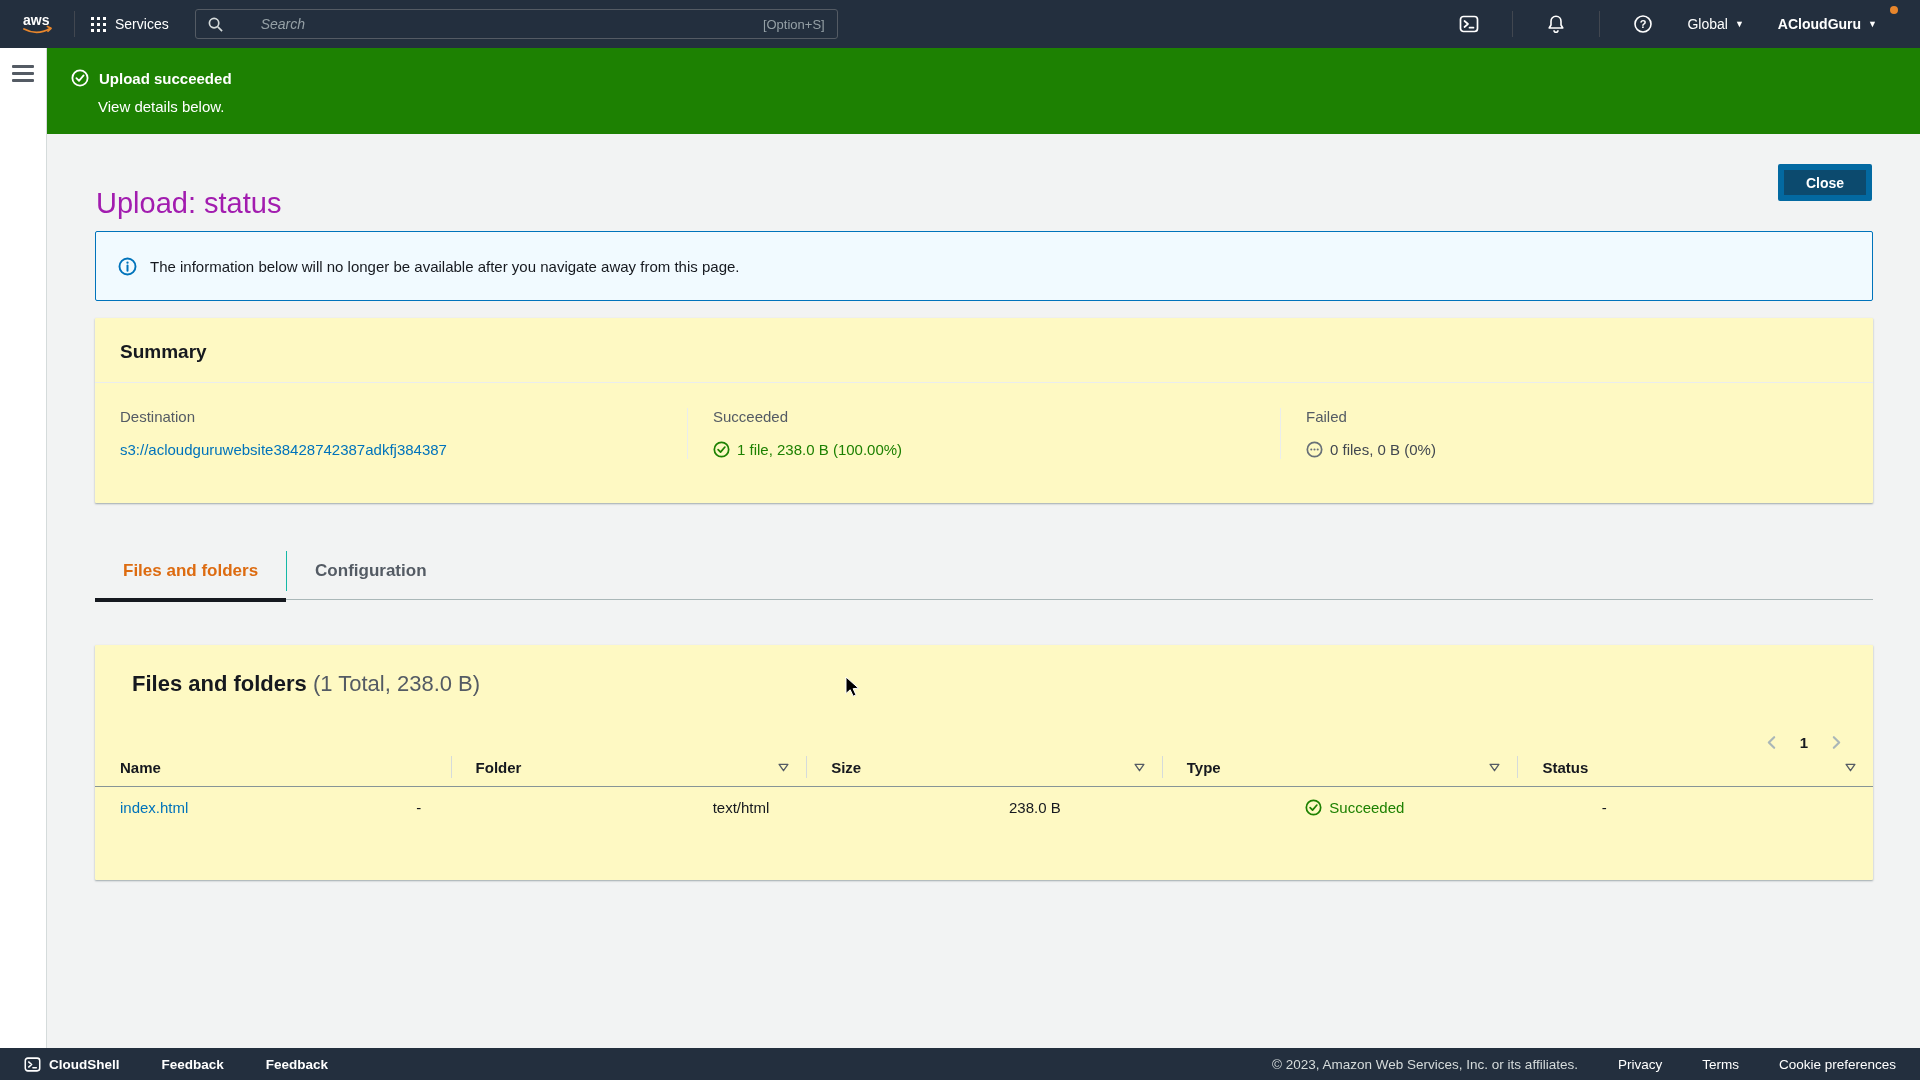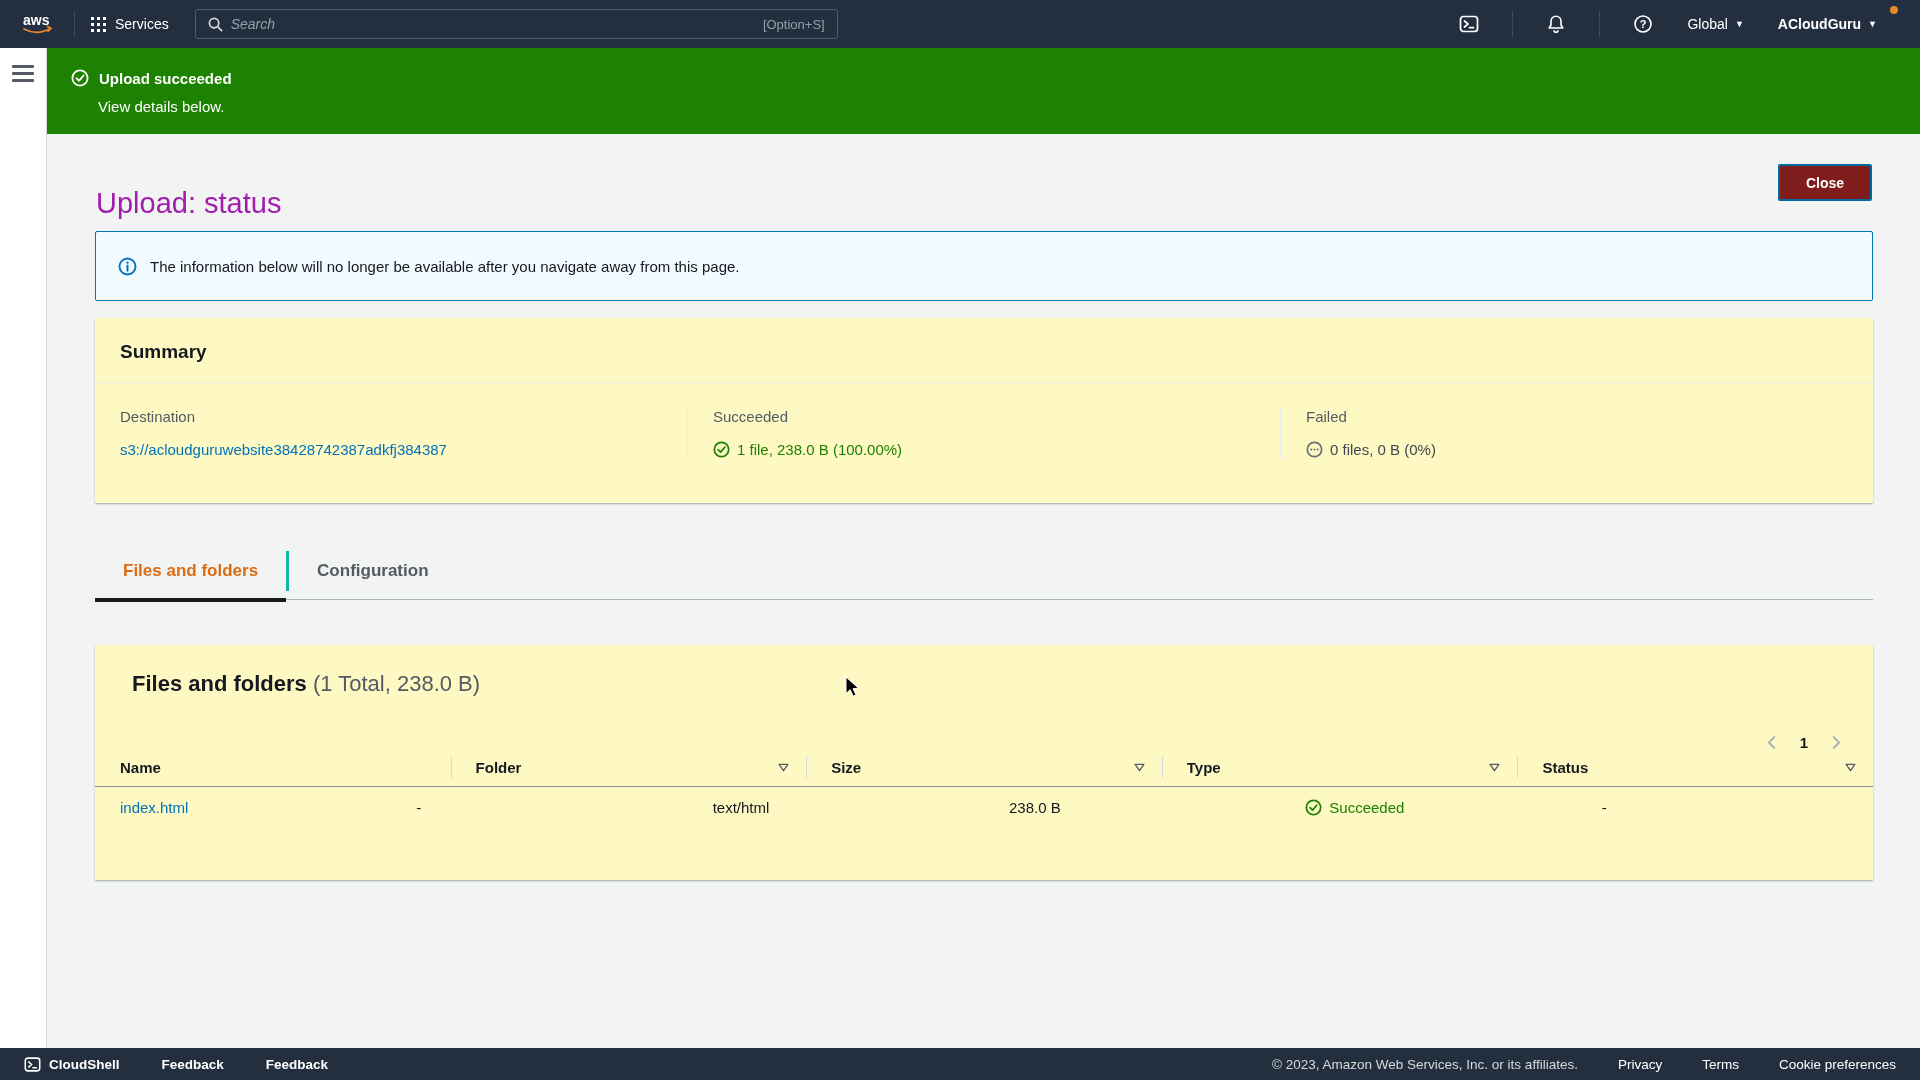--- a/index.html
+++ b/index.html
@@ -20,21 +20,21 @@
   .nav-sep { width:1px; height:26px; background:#414750; margin:0 16px; }
   .services { display:flex; align-items:center; gap:9px; font-size:14px; cursor:pointer; }
   .searchbox {
     margin-left:26px; width:643px; height:30px;
     border:1px solid #545b64; border-radius:3px;
     display:flex; align-items:center; padding:0 12px; gap:8px;
     background:#232f3e;
   }
   .searchbox input {
     flex:1; background:transparent; border:none; outline:none;
-    color:#d5dbdb; font-size:14px; font-family:inherit;
+    color:#d5dbdb; font-size:14px; font-family:inherit;margin-left:30px;
   }
   .searchbox input::placeholder { font-style:italic; color:#95a0a6; }
   .search-hint { color:#95a0a6; font-size:13px; }
   .nav-right { margin-left:auto; display:flex; align-items:center; margin-right:26px; }
   .nav-icon-btn { padding:0 17px; display:flex; align-items:center; cursor:pointer; }
   .nav-menu { padding:0 17px; display:flex; align-items:center; gap:7px; font-size:14px; cursor:pointer; white-space:nowrap; }
   .nav-menu.bold { font-weight:700; }
   .caret { font-size:9px; line-height:1; }
   .notif-dot { position:absolute; top:6px; right:22px; width:8px; height:8px; border-radius:50%; background:#e8862c; }
 
@@ -52,21 +52,21 @@
     background:#1d8102; color:#fff; padding:21px 0 0 24px;
   }
   .flash-line { display:flex; align-items:center; gap:10px; }
   .flash-title { font-weight:700; font-size:15px; }
   .flash-sub { font-size:15px; margin:11px 0 0 27px; }
 
   
   .page-title { position:absolute; top:163px; left:96px; font-size:29px; font-weight:400; color:#a21caf;margin-top:24px; }
   .close-btn {
     position:absolute; top:164px; left:1778px; width:94px; height:37px;
-    background:#7f1d1d; border:2px solid #0369a1; border-radius:2px;
+    background:#0c4a6e; border:6px solid #0369a1; border-radius:2px;
     color:#fff; font-weight:700; font-size:14px; font-family:inherit; cursor:pointer;
   }
 
   
   .info-banner {
     position:absolute; top:231px; left:95px; width:1778px; height:70px;
     background:#f1faff; border:1px solid #0073bb; border-radius:2px;
     display:flex; align-items:center; padding:0 22px; gap:13px;
     font-size:15px; color:#16191f;
   }
@@ -92,21 +92,21 @@
 
   
   .tabs {
     position:absolute; top:545px; left:95px; width:1778px;
     display:flex; align-items:stretch; border-bottom:1px solid #aab7b8;
   }
   .tab {
     position:relative; padding:16px 28px 18px; font-size:17px; font-weight:700;
     color:#545b64; cursor:pointer; white-space:nowrap;
   }
-  .tab + .tab { border-left:3px solid #14b8a6; margin:6px 0 8px; padding-top:10px; padding-bottom:0; }
+  .tab + .tab { border-left:1px solid #14b8a6; margin:6px 0 8px; padding-top:10px; padding-bottom:0; }
   .tab.active { color:#dd6b10; }
   .tab.active::after {
     content:""; position:absolute; left:0; right:0; bottom:-3px; height:4px; background:#16191f;
   }
 
   
   .files-card { top:645px; height:235px; padding-top:26px; }
   .files-head { padding:0 37px; font-size:22px; font-weight:700; }
   .files-meta { font-weight:400; color:#545b64; }
   .find-row { position:relative; padding:26px 25px 0; }

